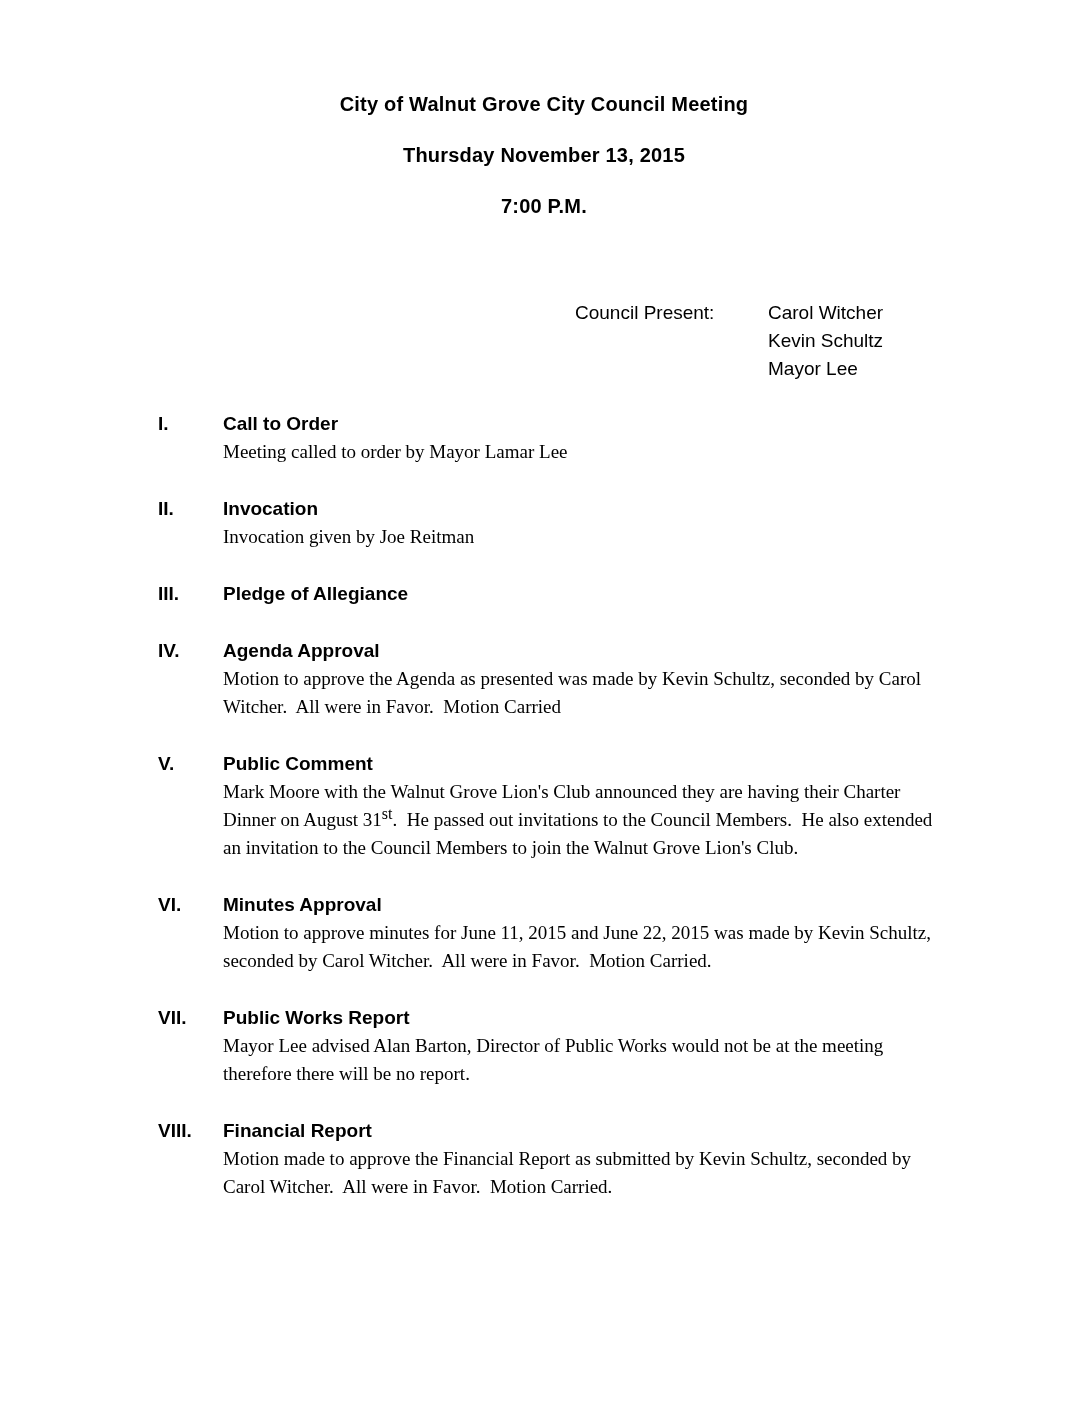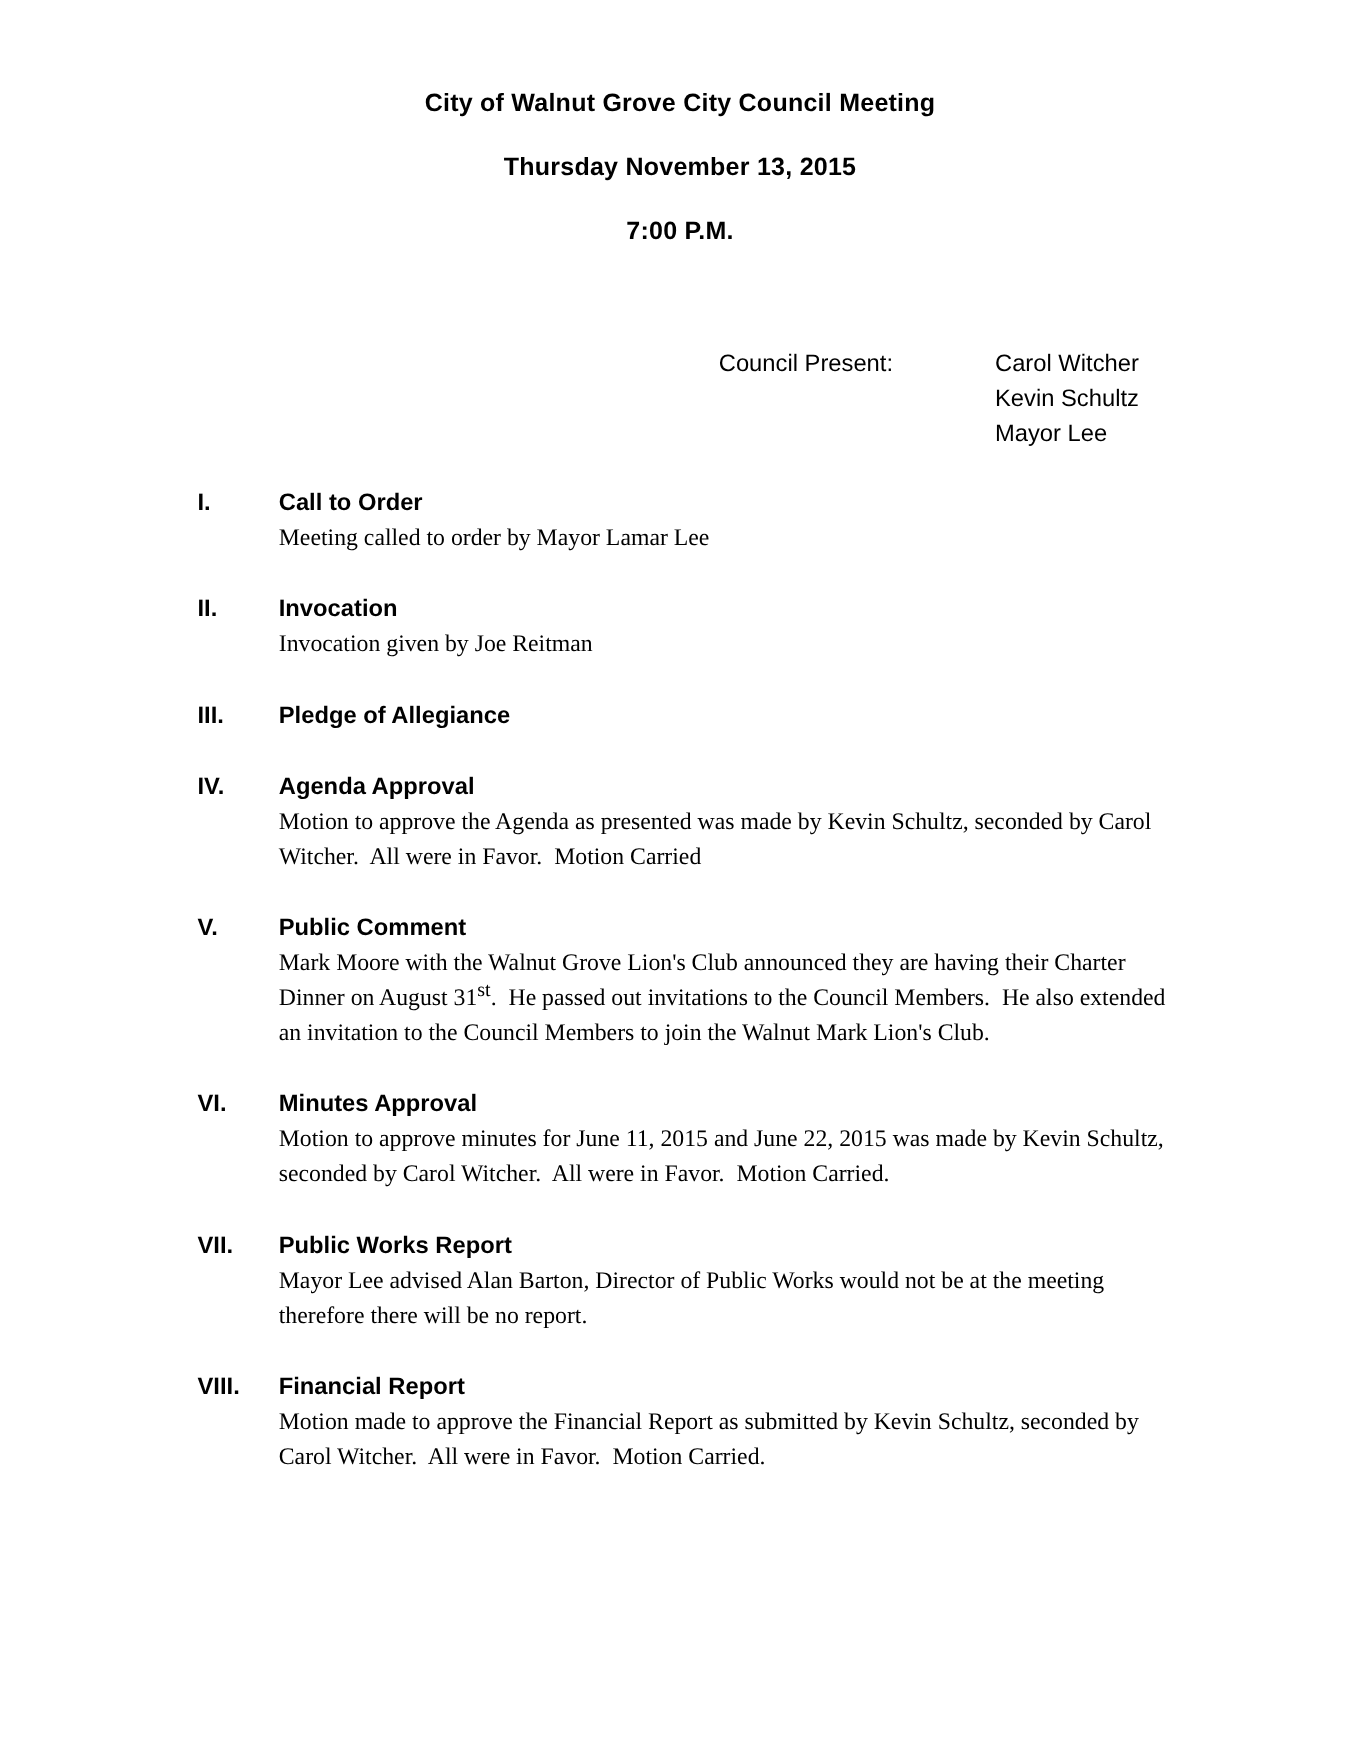--- a/index.html
+++ b/index.html
@@ -12,21 +12,21 @@
     width: 1088px;
     height: 1408px;
     background: #ffffff;
     color: #000000;
     font-family: "Liberation Sans", "DejaVu Sans", sans-serif;
     font-size: 19px;
     overflow: hidden;
     box-sizing: border-box;
   }
   .doc-header {
-    padding-top: 72px;
+    padding-top: 93px;
     text-align: center;
   }
   .header-line {
     font-size: 20px;
     font-weight: bold;
     line-height: 22px;
     margin: 0 0 29px 0;
     letter-spacing: 0.2px;
   }
   .council-present {
@@ -40,21 +40,20 @@
     width: 193px;
     flex: 0 0 193px;
     line-height: 28px;
   }
   .council-names {
     line-height: 28px;
   }
   .council-name {
     display: block;
     white-space: pre;
-    margin-left: 28px;
   }
   .agenda {
     margin-top: 27px;
   }
   .agenda-item {
     display: flex;
     margin: 0 0 29px 0;
     padding-left: 158px;
   }
   .agenda-numeral {
@@ -130,21 +129,21 @@
           <div class="agenda-line">Motion to approve the Agenda as presented was made by Kevin Schultz, seconded by Carol</div>
           <div class="agenda-line">Witcher.  All were in Favor.  Motion Carried</div>
         </div>
       </div>
       <div class="agenda-item">
         <div class="agenda-numeral">V.</div>
         <div class="agenda-content">
           <div class="agenda-title">Public Comment</div>
           <div class="agenda-line">Mark Moore with the Walnut Grove Lion's Club announced they are having their Charter</div>
           <div class="agenda-line">Dinner on August 31<sup>st</sup>.  He passed out invitations to the Council Members.  He also extended</div>
-          <div class="agenda-line">an invitation to the Council Members to join the Walnut Mark Lion's Club.</div>
+          <div class="agenda-line">an invitation to the Council Members to join the Walnut Grove Lion's Club.</div>
         </div>
       </div>
       <div class="agenda-item">
         <div class="agenda-numeral">VI.</div>
         <div class="agenda-content">
           <div class="agenda-title">Minutes Approval</div>
           <div class="agenda-line">Motion to approve minutes for June 11, 2015 and June 22, 2015 was made by Kevin Schultz,</div>
           <div class="agenda-line">seconded by Carol Witcher.  All were in Favor.  Motion Carried.</div>
         </div>
       </div>

